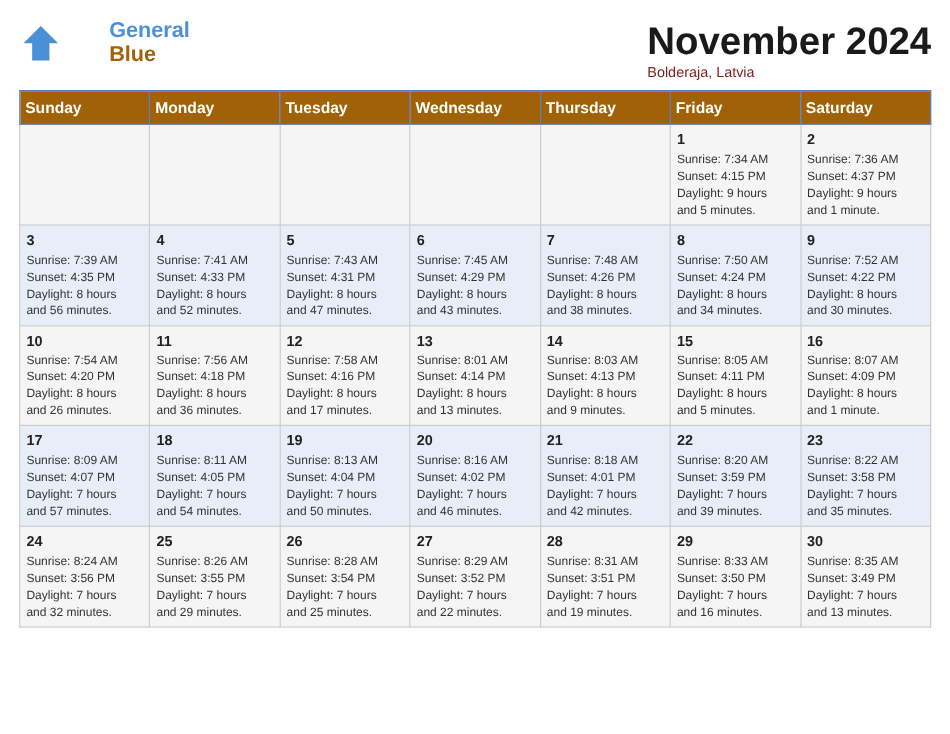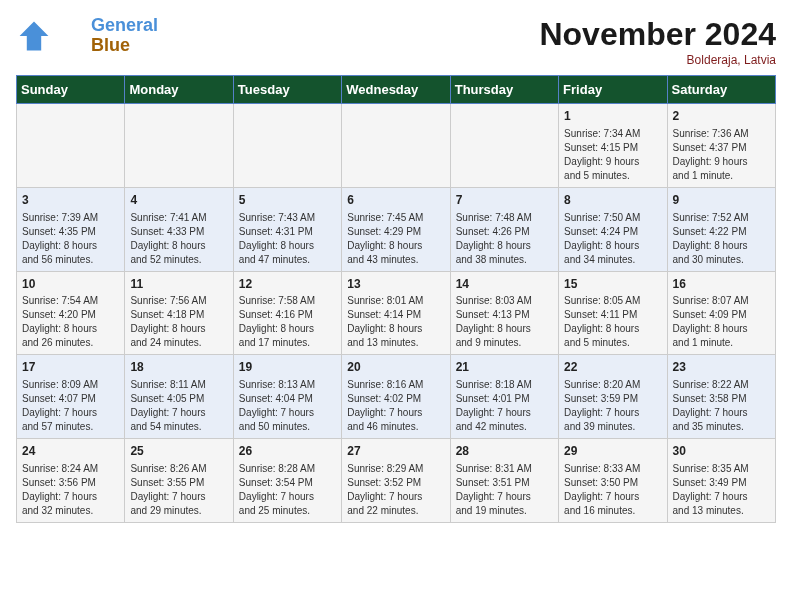--- a/index.html
+++ b/index.html
@@ -29,38 +29,37 @@
     }
     .logo-text span {
       color: #4a90d9;
       margin-left: 35px;
     }
     .logo-icon {
       width: 36px;
       height: 36px;
     }
     .title-block {
-      text-align: right;
     }
     .month-title {
       font-size: 32px;
       font-weight: bold;
       color: #1a1a1a;
     }
     .location {
       font-size: 12px;
       color: #7f1d1d;
     }
     table {
       width: 100%;
       border-collapse: collapse;
       table-layout: fixed;
     }
     thead tr {
-      background-color: #14532d;
+      background-color: #a16207;
     }
     thead th {
       color: #fff;
       font-size: 13px;
       font-weight: bold;
       padding: 6px 4px;
       text-align: left;
       border: 1px solid #5580c8;
     }
     tbody tr {
@@ -200,21 +199,21 @@
           <div class="day-info">Sunrise: 7:54 AM</div>
           <div class="day-info">Sunset: 4:20 PM</div>
           <div class="day-info">Daylight: 8 hours</div>
           <div class="day-info">and 26 minutes.</div>
         </td>
         <td>
           <div class="day-number">11</div>
           <div class="day-info">Sunrise: 7:56 AM</div>
           <div class="day-info">Sunset: 4:18 PM</div>
           <div class="day-info">Daylight: 8 hours</div>
-          <div class="day-info">and 24 minutes.</div>
+          <div class="day-info">and 36 minutes.</div>
         </td>
         <td>
           <div class="day-number">12</div>
           <div class="day-info">Sunrise: 7:58 AM</div>
           <div class="day-info">Sunset: 4:16 PM</div>
           <div class="day-info">Daylight: 8 hours</div>
           <div class="day-info">and 17 minutes.</div>
         </td>
         <td>
           <div class="day-number">13</div>

